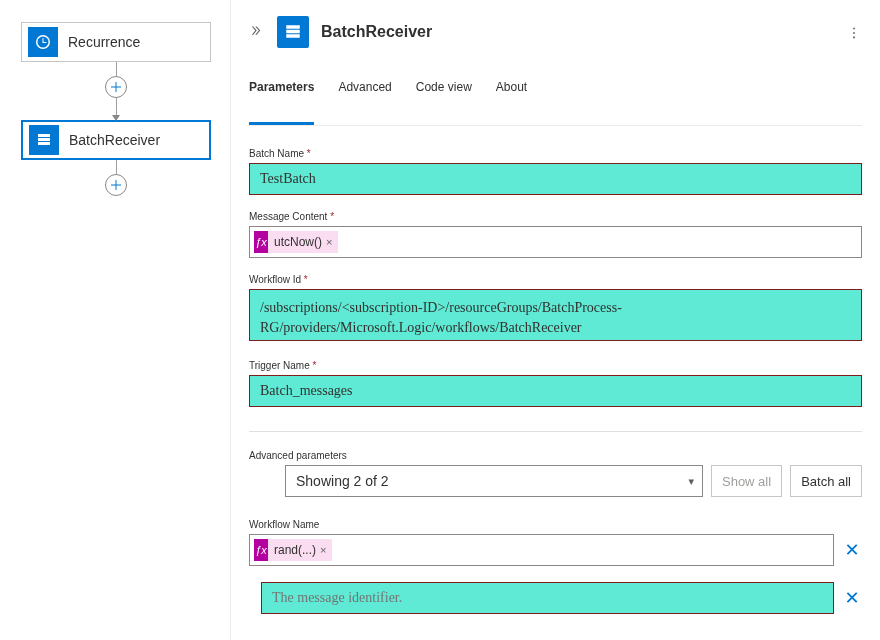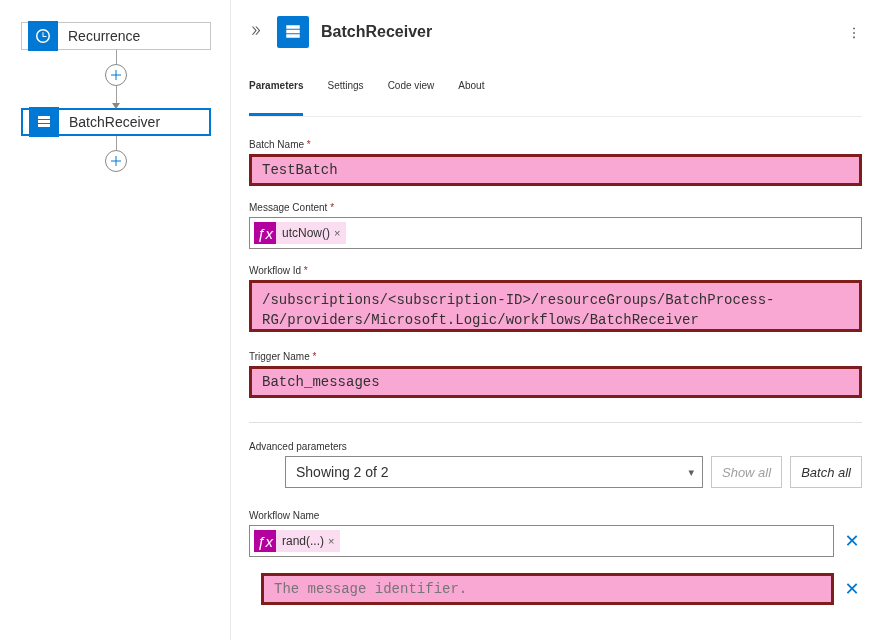--- a/index.html
+++ b/index.html
@@ -18,21 +18,21 @@
   
   .canvas {
     width: 230px;
     padding: 22px 12px 0 14px;
     display: flex;
     flex-direction: column;
     align-items: center;
   }
   .node {
     width: 190px;
-    height: 28px;
+    height: 40px;
     border: 1px solid #c8c6c4;
     background: #fff;
     display: flex;
     align-items: center;
     gap: 10px;
     padding: 0 6px 0 6px;
     cursor: pointer;
   }
   .node.selected { border: 2px solid #0078d4; }
   .node .icon-box {
@@ -90,66 +90,66 @@
   .panel-icon svg { fill: #fff; }
   .panel-title { font-size: 16px; font-weight: 600; }
   .panel-header .spacer { flex: 1; }
   .more-btn { cursor: pointer; color: #323130; width: 16px; text-align: center; }
 
   .tabs {
     display: flex; gap: 24px; border-bottom: 1px solid #edebe9;
     margin-bottom: 22px;
   }
   .tab {
-    padding: 6px 0 22px 0;
-    font-size: 10px;
+    padding: 6px 0 28px 0;
+    font-size: 12px;
     color: #323130;
     cursor: pointer;
     border-bottom: 2px solid transparent;
   }
   .tab.active {
     font-weight: 600;
     border-bottom: 3px solid #0078d4;
     color: #323130;
   }
 
   .field { margin-bottom: 16px; }
   .field-label { font-size: 10px; color: #323130; margin-bottom: 4px; }
   .req { color: #a4262c; }
   .field-input {
     width: 100%;
-    border: 3px solid #7f1d1d;
-    background: #f9a8d4;
+    border: 1px solid #7f1d1d;
+    background: #5eead4;
     font-size: 14px;
     color: #323130;
-    font-family: Liberation Mono, monospace;
+    font-family: Liberation Serif, serif;
   }
   input.field-input { height: 32px; padding: 0 10px; }
   textarea.field-input { padding: 8px 10px; resize: none; height: 52px; line-height: 1.4; }
 
   .token-box {
     border: 1px solid #8a8886;
     min-height: 32px;
     padding: 4px;
     display: flex; align-items: center;
   }
   .token {
     display: inline-flex; align-items: center;
     background: #faddf0;
     height: 22px;
     font-size: 12px;
     color: #323130;
   }
   .token .fx {
-    width: 22px; height: 22px;
+    width: 14px; height: 22px;
     background: #b4009e;
     color: #fff;
     display: flex; align-items: center; justify-content: center;
     font-style: italic;
-    font-size: 15px;
+    font-size: 11px;
     margin-right: 6px;
     text-align: right;
   }
   .token .tk-close {
     margin: 0 6px 0 4px;
     color: #605e5c;
     cursor: pointer;
     font-size: 11px;
     font-weight: normal;
   }
@@ -167,21 +167,20 @@
     cursor: pointer;
   }
   .select-box .chev { color: #605e5c; font-size: 11px; }
   .ghost-btn {
     height: 32px; padding: 0 10px;
     border: 1px solid #c8c6c4;
     background: #fff;
     color: #a19f9d;
     font-size: 13px;
     cursor: pointer;
-    font-style: italic;
   }
   .ghost-btn.enabled { color: #323130; cursor: pointer; }
 
   .field-with-clear { display: flex; align-items: center; gap: 8px; }
   .field-with-clear .inner { flex: 1; }
   .x-btn {
     color: #0078d4;
     font-size: 18px;
     cursor: pointer;
     width: 20px;
@@ -248,21 +247,21 @@
             <path d="M2 2h12v3H2V2zm0 4h12v3H2V6zm0 4h12v3H2v-3z"></path>
           </svg>
       </div>
       <div class="panel-title">BatchReceiver</div>
       <div class="spacer"></div>
       <div class="more-btn">⋮</div>
     </div>
 
     <div class="tabs">
       <div class="tab active">Parameters</div>
-      <div class="tab">Settings</div>
+      <div class="tab">Advanced</div>
       <div class="tab">Code view</div>
       <div class="tab">About</div>
     </div>
 
     <div class="field">
       <div class="field-label">
         <span>Batch Name</span> <span class="req">*</span>
       </div>
       <input class="field-input" value="TestBatch" style="">
     </div>

